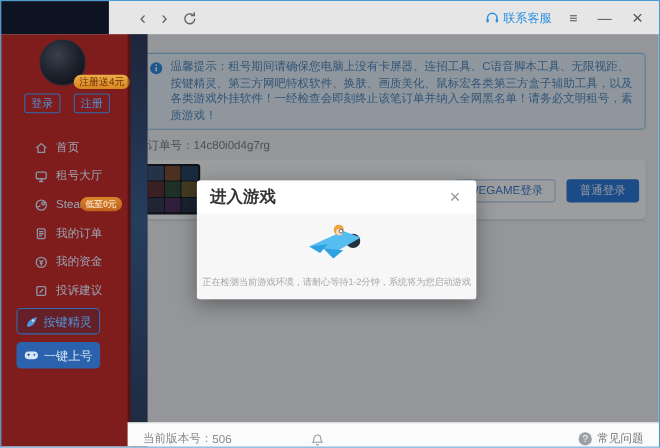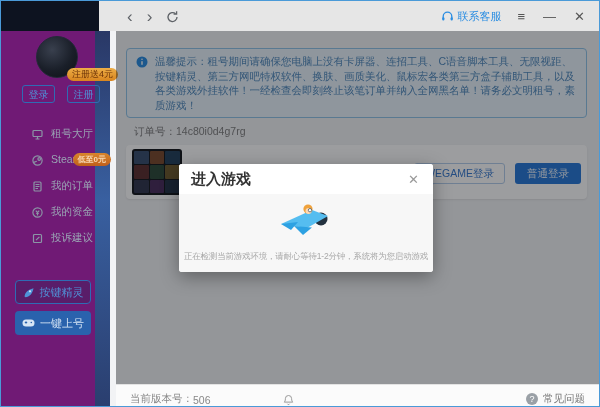--- a/index.html
+++ b/index.html
@@ -11,21 +11,21 @@
   .titlebar{position:absolute;left:0;top:0;right:0;height:30px;background:#e6e6e6;
             display:flex;align-items:center;z-index:20;}
   .tb-dark{width:98px;height:30px;background:#0d1320;flex:0 0 auto;}
   .tb-nav{display:flex;align-items:center;gap:10px;margin-left:26px;color:#666;}
   .tb-nav .navbtn{font-size:17px;line-height:1;cursor:default;padding:0 2px;color:#5f6368;}
   .tb-right{margin-left:auto;display:flex;align-items:center;gap:14px;padding-right:12px;}
   .tb-support{display:flex;align-items:center;gap:4px;color:#2a8de2;font-size:11px;}
   .tb-win{color:#555;font-size:13px;padding:0 2px;}
 
   
-  .sidebar{position:absolute;left:0;top:30px;bottom:0;width:109px;background:#701a75;z-index:5;}
+  .sidebar{position:absolute;left:0;top:30px;bottom:0;width:133px;background:#7f1d1d;z-index:5;}
   .side-glow{position:absolute;right:0;top:0;bottom:0;width:15px;
              background:linear-gradient(180deg,#1d3d63 0%,#2f6ca8 45%,#1e456e 100%);opacity:.85;}
   .avatar{position:absolute;left:35px;top:5px;width:40px;height:40px;border-radius:50%;
           background:radial-gradient(circle at 38% 32%,#39404e 0%,#1a1f29 55%,#0c0f15 100%);
           border:1px solid #232a38;}
   .reg-badge{position:absolute;left:66px;top:37px;height:13px;line-height:13px;
              background:linear-gradient(180deg,#edad46,#d8851f);color:#6b3208;font-size:9px;
              padding:0 5px;border-radius:7px;white-space:nowrap;}
   .auth-row{position:absolute;left:0;top:54px;width:100px;display:flex;gap:12px;padding-left:21px;}
   .auth-btn{width:33px;height:18px;line-height:18px;text-align:center;font-size:10px;
@@ -128,20 +128,27 @@
     <div class="avatar"></div>
     <span class="reg-badge">注册送4元</span>
     <div class="auth-row">
       <span class="auth-btn">登录</span>
       <span class="auth-btn">注册</span>
     </div>
 
     <div class="menu">
       <div class="menu-item">
         <svg width="13" height="13" viewBox="0 0 13 13" fill="none" stroke="#8b95a6" stroke-width="1.2">
+          <path d="M2 6.5 6.5 2.5 11 6.5"></path>
+            <path d="M3.5 6v4.5h6V6"></path>
+        </svg>
+        <span class="mi-label">首页</span>
+      </div>
+      <div class="menu-item">
+        <svg width="13" height="13" viewBox="0 0 13 13" fill="none" stroke="#8b95a6" stroke-width="1.2">
           <rect x="2" y="2.5" width="9" height="6" rx="1"></rect>
             <path d="M4.5 11h4M6.5 8.5V11"></path>
         </svg>
         <span class="mi-label">租号大厅</span>
       </div>
       <div class="menu-item">
         <svg width="13" height="13" viewBox="0 0 13 13" fill="none" stroke="#8b95a6" stroke-width="1.2">
           <circle cx="6.5" cy="6.5" r="4.6"></circle>
             <circle cx="8.2" cy="5" r="1.3"></circle>
             <path d="M2.6 8.4l3.2-1.2"></path>

